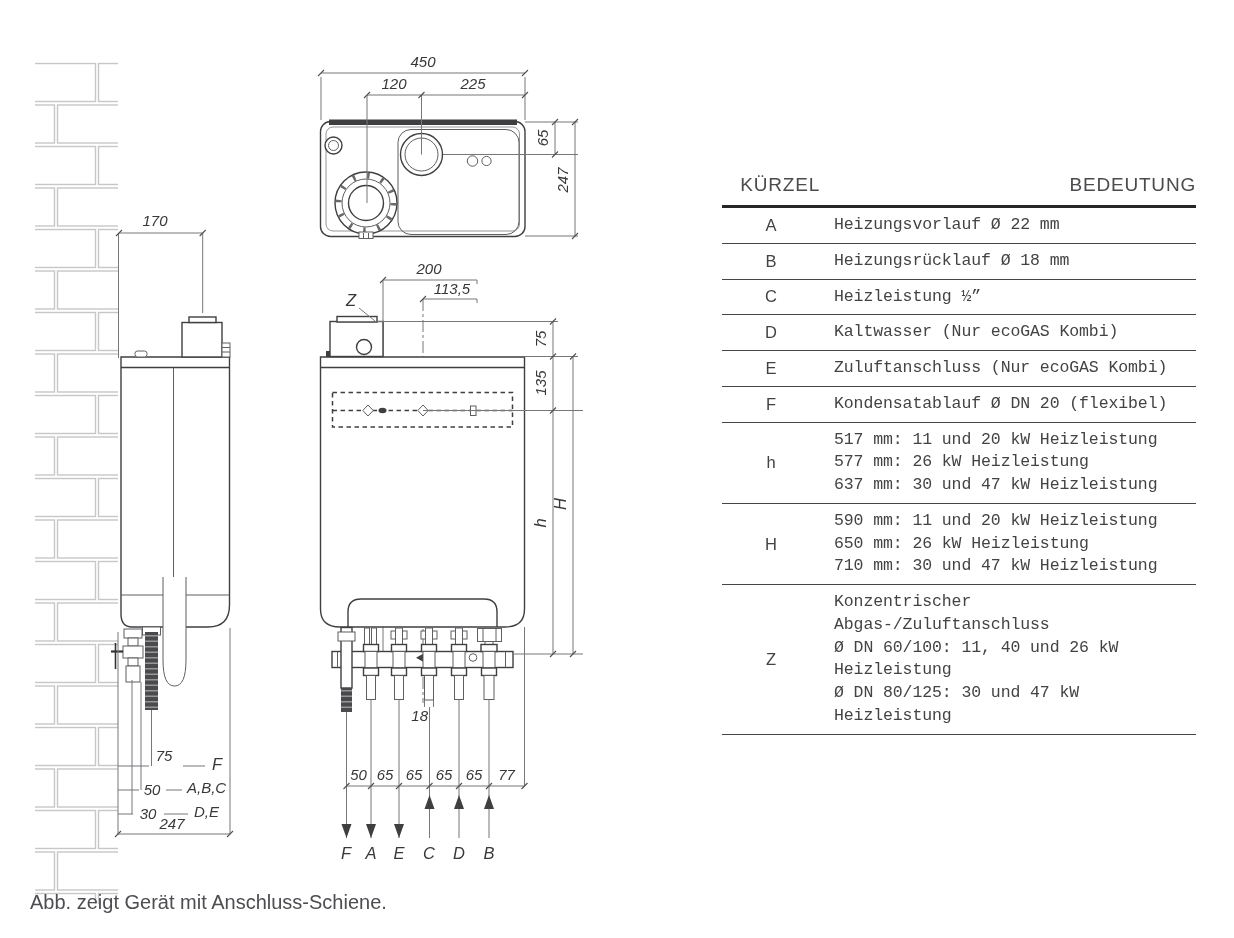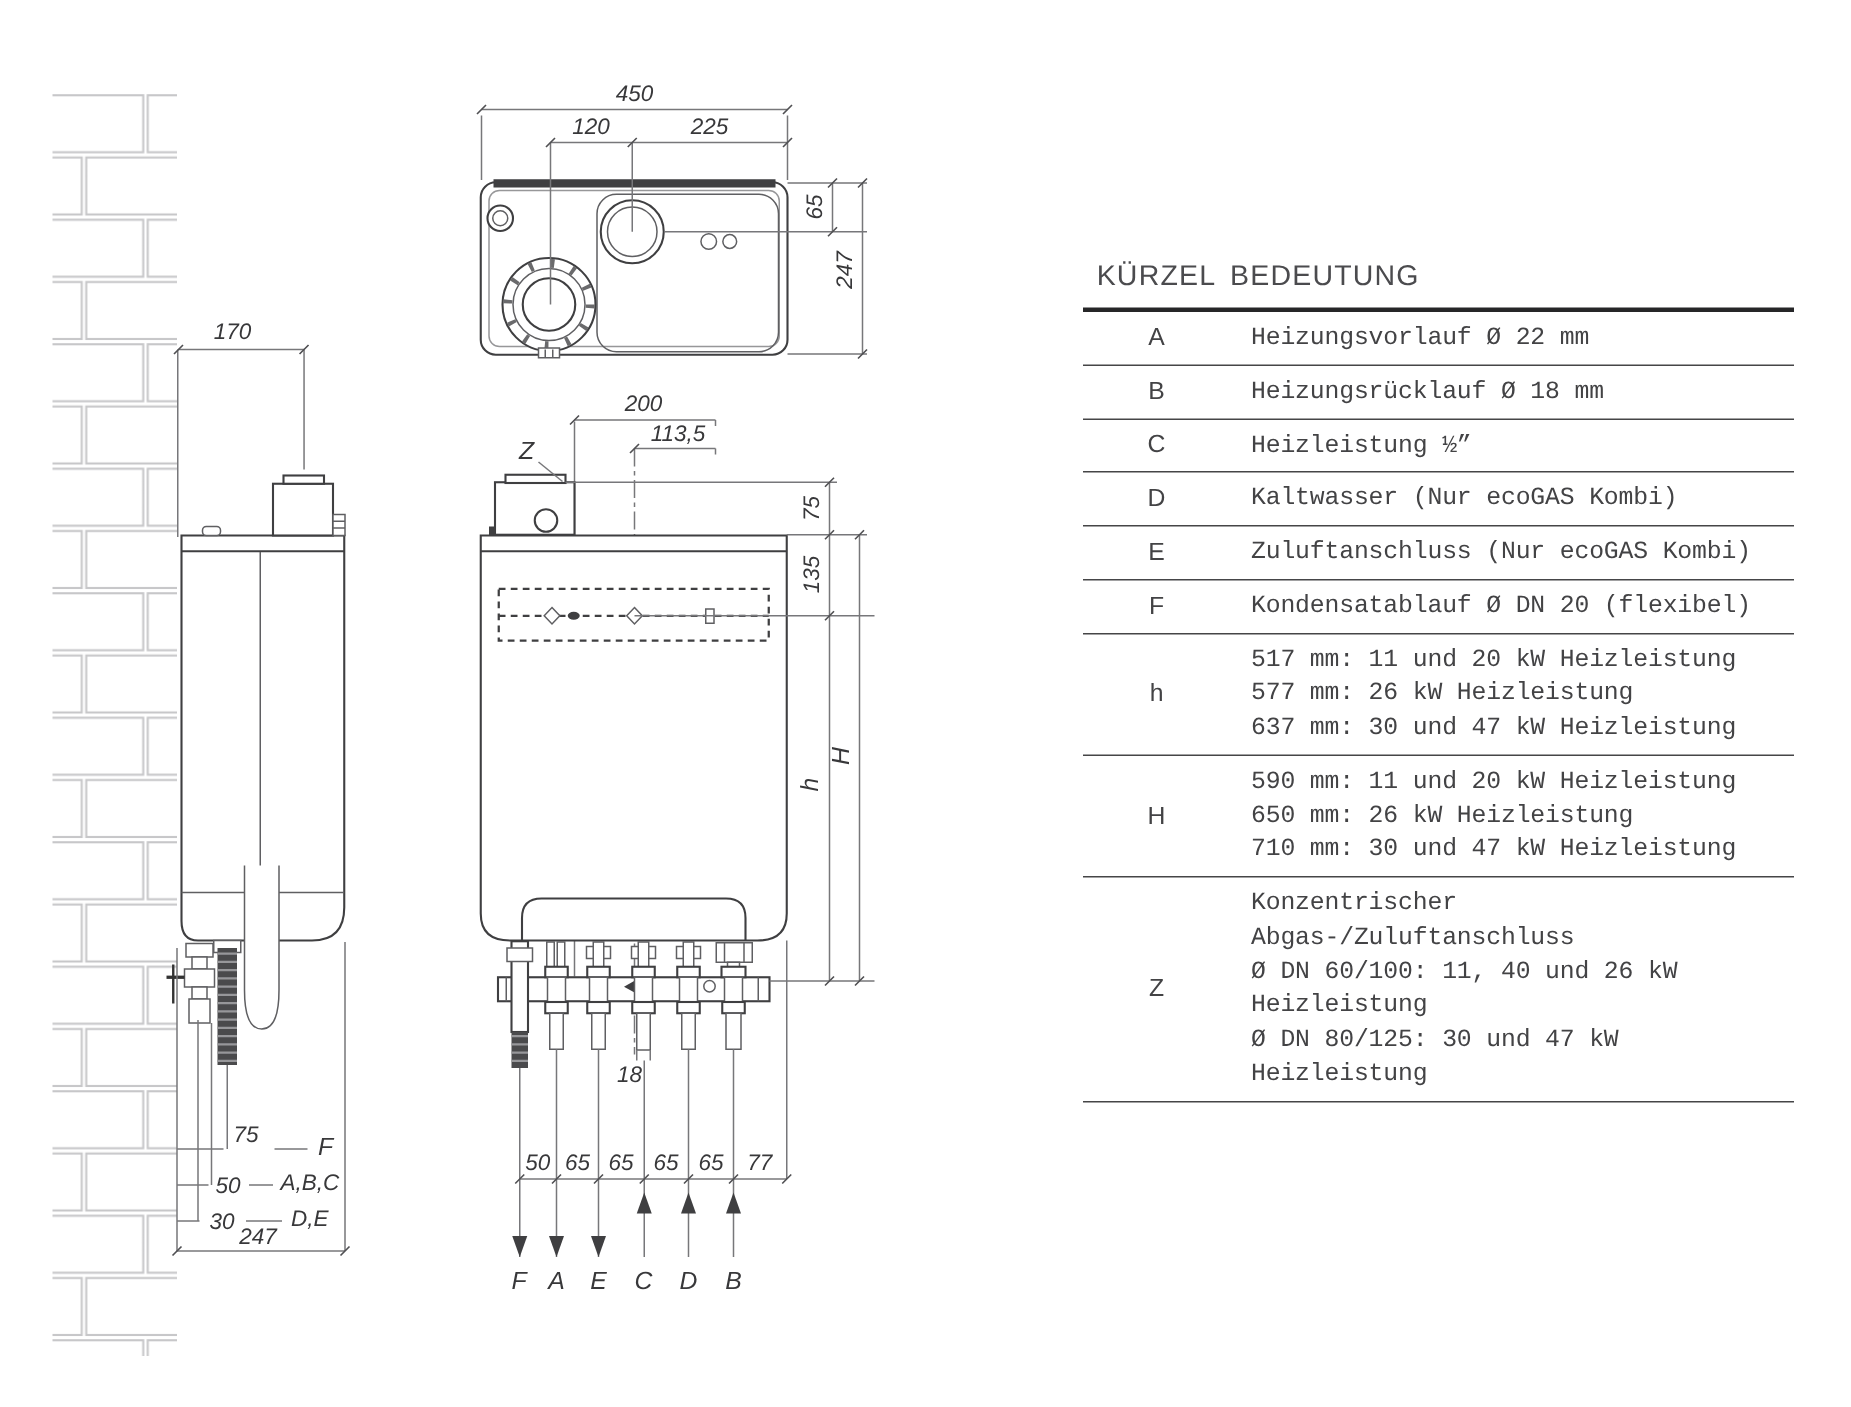--- a/index.html
+++ b/index.html
@@ -17,22 +17,22 @@
   .cl    {stroke:#77777a;stroke-width:1;stroke-dasharray:12 3 3 3;fill:none;}
   .brick {stroke:#c7c7c9;stroke-width:1.4;fill:#fff;}
   .dark  {fill:#3f3f41;}
   .dt    {font:italic 15px "Liberation Sans",sans-serif;fill:#38383a;}
   .dt2   {font:italic 16.5px "Liberation Sans",sans-serif;fill:#38383a;}
   
   .legend{position:absolute;left:722px;top:170px;width:474px;}
   table.spec{width:474px;border-collapse:collapse;color:#434345;}
   table.spec th{font-size:19px;font-weight:normal;letter-spacing:.8px;color:#4b4b4e;
                 padding:4px 0 9px 0;border-bottom:3px solid #262628;}
-  th.hcode{width:98px;text-align:center;}
-  th.hmean{text-align:left;padding-left:14px;}
+  th.hcode{width:98px;text-align:right;}
+  th.hmean{text-align:right;padding-left:14px;}
   table.spec td{border-bottom:1.5px solid #454547;font-size:16.5px;letter-spacing:-0.1px;
                 vertical-align:middle;}
   td.code{text-align:center;padding:6px 0;font-size:17.5px;}
   td.meaning{padding:6px 0 6px 14px;white-space:pre-line;line-height:1.38;font-family:Liberation Mono, monospace;}
   .caption{position:absolute;left:30px;top:891px;font-size:20px;color:#4e4e52;}
 </style>
 </head>
 <body>
 
 <div class="canvas">
@@ -331,14 +331,15 @@
       <tr>
         <td class="code">Z</td>
         <td class="meaning">Konzentrischer Abgas-/Zuluftanschluss
 Ø DN 60/100: 11, 40 und 26 kW Heizleistung
 Ø DN 80/125: 30 und 47 kW Heizleistung</td>
       </tr>
     </tbody>
   </table>
 </div>
 
+<div class="caption">Abb. zeigt Gerät mit Anschluss-Schiene.</div>
 
 </div>
 
 </body></html>

